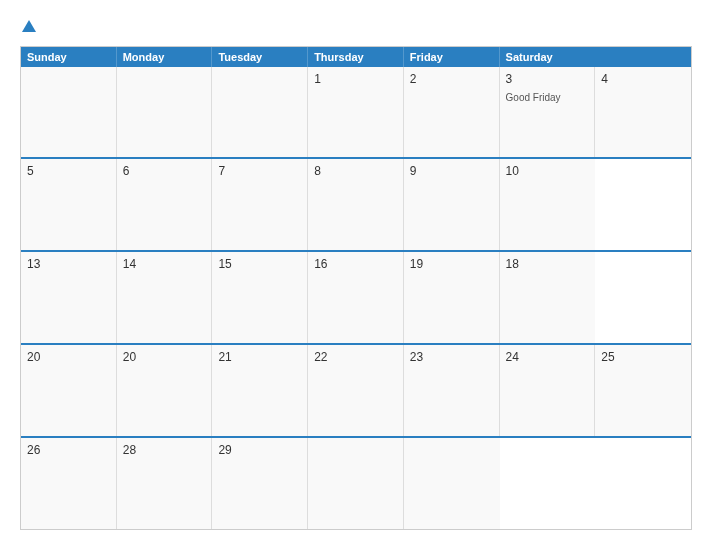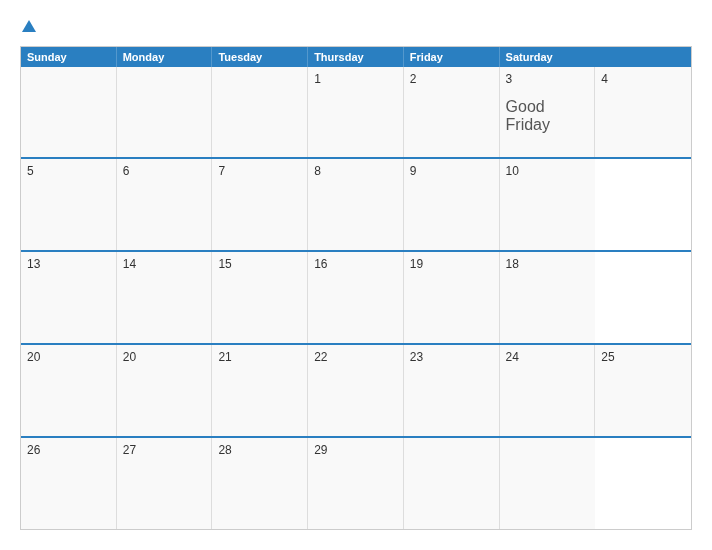--- a/index.html
+++ b/index.html
@@ -101,23 +101,23 @@
     .cal-cell:last-child { border-right: none; }
     .cal-cell.empty {
       background: #f9f9f9;
     }
     .cal-cell .day-num {
       font-size: 12px;
       color: #333;
       display: block;
     }
     .cal-cell .holiday {
-      font-size: 16px;
+      font-size: 10px;
       color: #555;
-      margin-top: 12px;
+      margin-top: 6px;
       display: block;
     }
   </style>
 </head>
 <body>
 
 <div class="page">
 
   <div class="header">
     <div class="logo">
@@ -228,23 +228,20 @@
           </div>
           <div class="cal-cell">
             <span class="day-num">25</span>
           </div>
         </div>
         <div class="cal-week">
           <div class="cal-cell">
             <span class="day-num">26</span>
           </div>
           <div class="cal-cell">
-            <span class="day-num">27</span>
-          </div>
-          <div class="cal-cell">
             <span class="day-num">28</span>
           </div>
           <div class="cal-cell">
             <span class="day-num">29</span>
           </div>
           <div class="cal-cell empty"></div>
           <div class="cal-cell empty"></div>
         </div>
       </div>
   </div>

